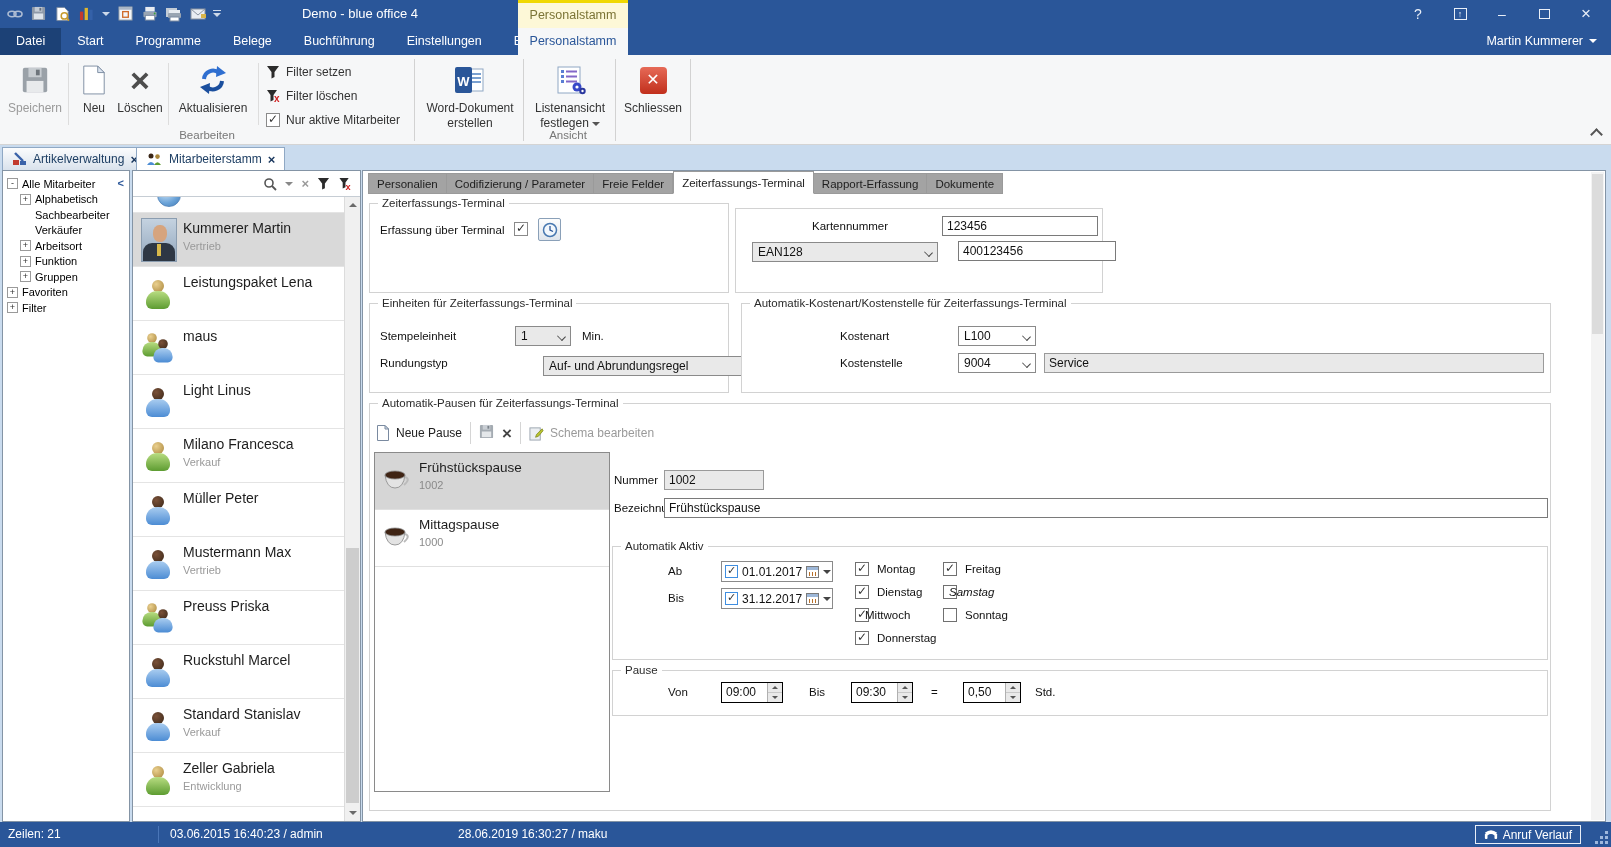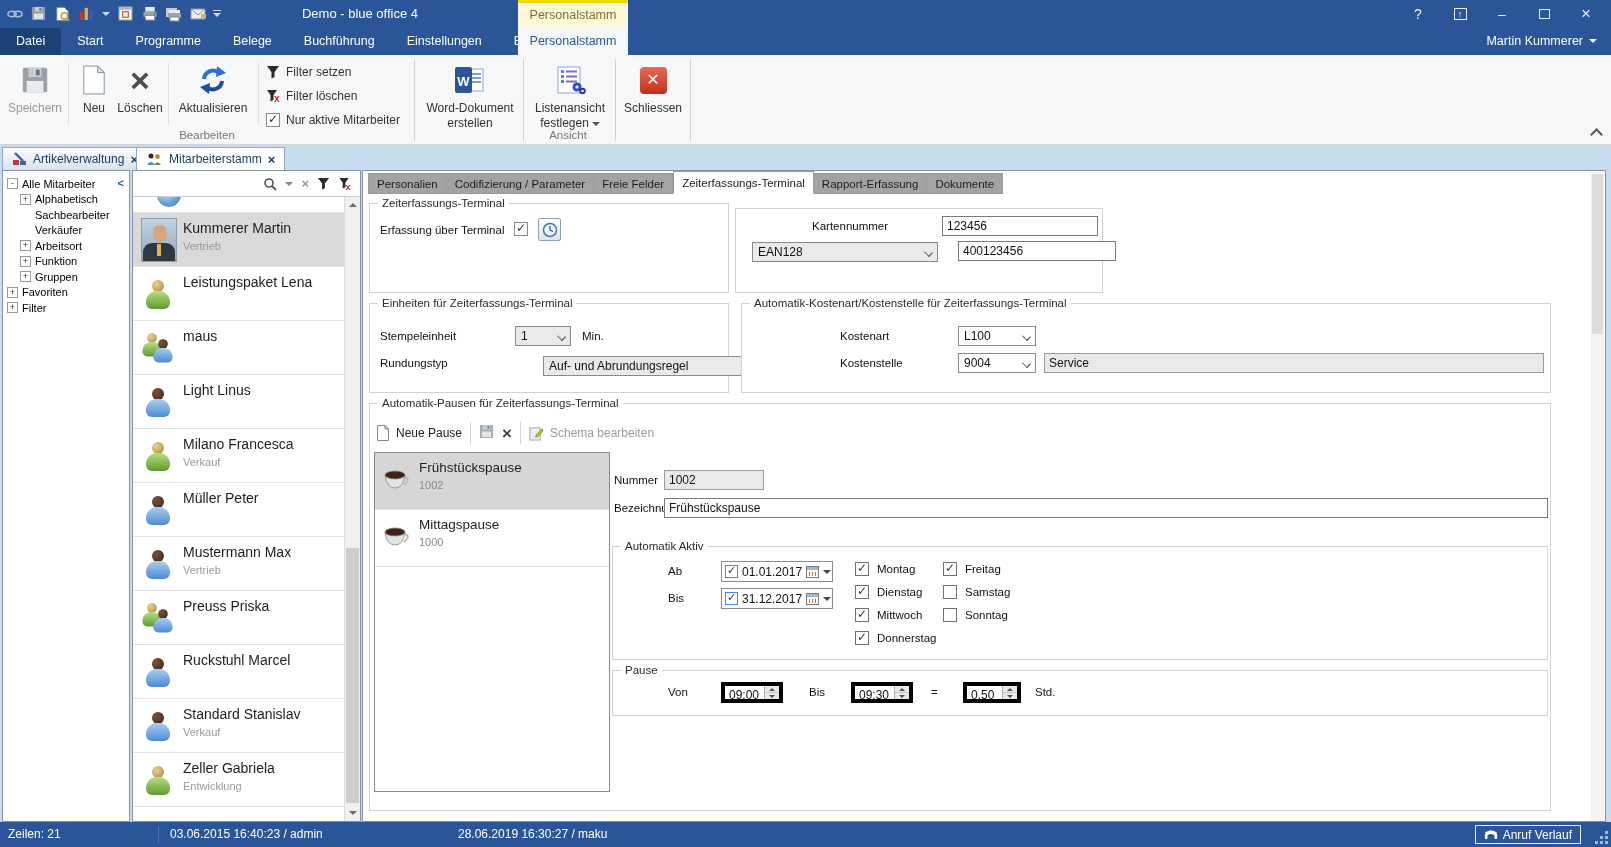--- a/index.html
+++ b/index.html
@@ -122,21 +122,21 @@
   .datepick { position:absolute; height:21px; width:112px; border:1px solid #8a8a8a; background:#fff; display:flex; align-items:center; gap:4px; padding:0 3px; font-size:12px; color:#111; }
   .dp-cb { width:13px; height:13px; border:1px solid #3f8ee0; position:relative; flex:none; }
   .dp-cb.checked::after { content:"✓"; position:absolute; left:0; right:0; top:-2px; text-align:center; font-size:11px; color:#333; }
   .dp-cal { width:13px; height:12px; border:1px solid #7a7a7a; background:
       linear-gradient(#fff,#fff); position:relative; flex:none; margin-left:auto; }
   .dp-cal::before { content:""; position:absolute; left:0; right:0; top:0; height:3px; background:#9db7d8; }
   .dp-cal::after { content:""; position:absolute; left:2px; top:5px; width:7px; height:4px;
       background:repeating-linear-gradient(90deg,#b8702a 0 1.5px,transparent 1.5px 3px); }
   .dp-caret { border:4px solid transparent; border-top-color:#444; position:relative; top:2px; }
 
-  .spin { position:absolute; height:21px; border:4px solid #000000; background:#fff; display:flex; font-size:12px; color:#111; }
+  .spin { position:absolute; height:21px; border:1px solid #000000; background:#fff; display:flex; font-size:12px; color:#111; }
   .spinval { flex:1; padding:2px 4px; }
   .spinbtns { width:15px; border-left:1px solid #b0b0b0; display:flex; flex-direction:column; }
   .spinbtns span { flex:1; background:#e9e9e9; display:flex; align-items:center; justify-content:center; border-bottom:1px solid #c8c8c8; }
   .spinbtns span:last-child { border-bottom:none; }
   .mini-up { border:3px solid transparent; border-bottom-color:#555; position:relative; top:-1.5px; }
   .mini-dn { border:3px solid transparent; border-top-color:#555; position:relative; top:1.5px; }
 
   .wd-cb { position:absolute; width:14px; height:14px; border:1px solid #707070; background:#fff; }
   .wd-cb.checked::after { content:"✓"; position:absolute; left:0; right:0; top:-2px; text-align:center; font-size:12px; color:#333; }
 
@@ -662,27 +662,27 @@
           <span class="dp-cb checked"></span>
           <span>31.12.2017</span>
           <span class="dp-cal"></span>
           <span class="dp-caret"></span>
         </div>
         <span class="wd-cb checked" style="left:242px; top:15px;"></span>
         <span class="flabel" style="left:264px; top:16px;">Montag</span>
         <span class="wd-cb checked" style="left:242px; top:38px;"></span>
         <span class="flabel" style="left:264px; top:39px;">Dienstag</span>
         <span class="wd-cb checked" style="left:242px; top:61px;"></span>
-        <span class="flabel" style="left:264px; top:62px;">Mittwoch</span>
+        <span class="flabel" style="left:252px; top:62px;">Mittwoch</span>
         <span class="wd-cb checked" style="left:242px; top:84px;"></span>
         <span class="flabel" style="left:264px; top:85px;">Donnerstag</span>
         <span class="wd-cb checked" style="left:330px; top:15px;"></span>
         <span class="flabel" style="left:352px; top:16px;">Freitag</span>
         <span class="wd-cb" style="left:330px; top:38px;"></span>
-        <span class="flabel" style="left:352px; top:39px;">Samstag</span>
+        <span class="flabel" style="left:336px; top:39px;font-style:italic;">Samstag</span>
         <span class="wd-cb" style="left:330px; top:61px;"></span>
         <span class="flabel" style="left:352px; top:62px;">Sonntag</span>
       </div>
 
       <div class="gbox" style="left:242px; top:266px; width:936px; height:46px;">
         <span class="glegend">Pause</span>
         <span class="flabel" style="left:55px; top:15px;">Von</span>
         <div class="spin" style="left:108px; top:11px; width:62px;">
           <span class="spinval">09:00</span>
           <span class="spinbtns">

